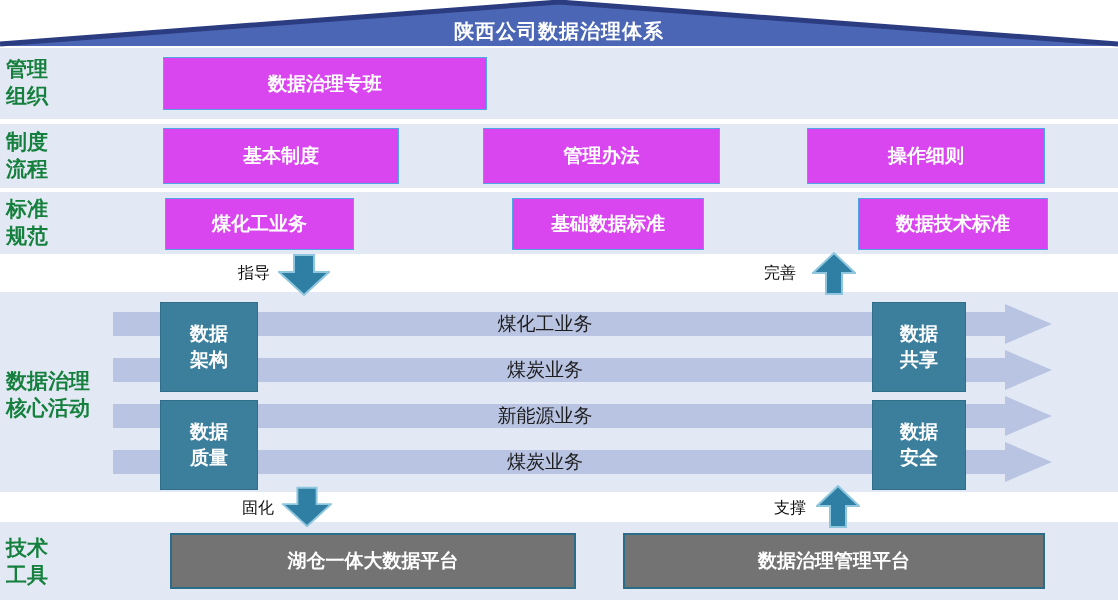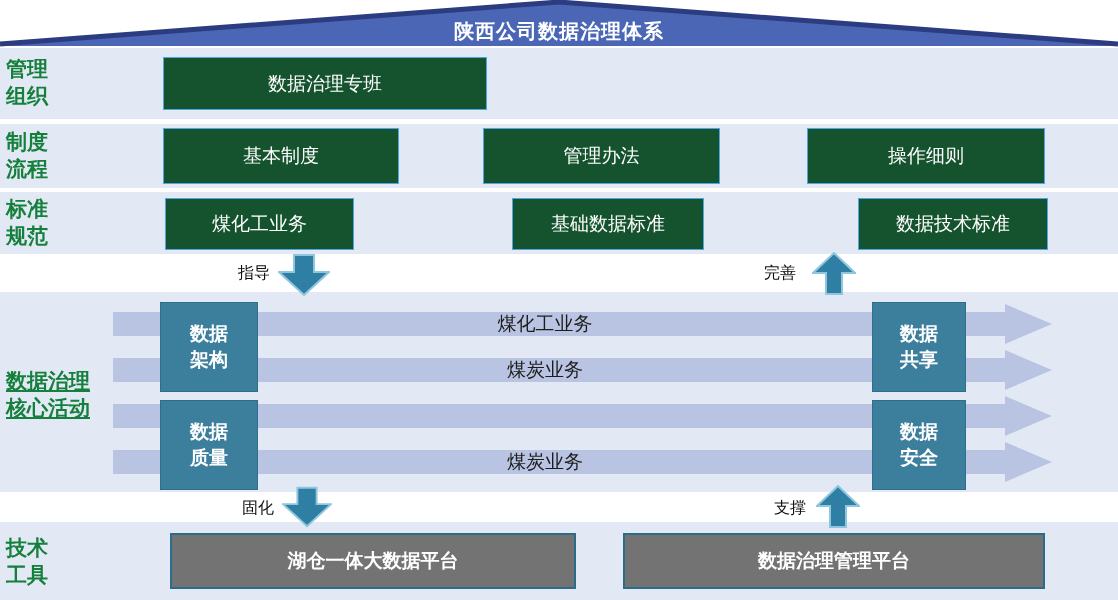--- a/index.html
+++ b/index.html
@@ -16,22 +16,22 @@
   .band-org{top:48px;height:71px;}
   .band-policy{top:124px;height:64px;}
   .band-standard{top:192px;height:62px;}
   .band-core{top:292px;height:200px;}
   .band-tools{top:522px;height:78px;}
   .side-label{
     position:absolute;left:6px;font-size:21px;font-weight:bold;color:#15803d;
     line-height:27px;white-space:pre-line;z-index:5;
   }
   .blue-box{
-    position:absolute;background:#14532d;border:1px solid #4fa6e2;
-    color:#ffffff;font-size:19px;font-weight:normal;
+    position:absolute;background:#d946ef;border:1px solid #4fa6e2;
+    color:#ffffff;font-size:19px;font-weight:bold;
     display:flex;align-items:center;justify-content:center;text-align:center;z-index:4;
   }
   .teal-box{
     position:absolute;background:#3b7f9d;border:1px solid #2f6d88;
     color:#ffffff;font-size:19px;font-weight:bold;line-height:26px;
     display:flex;align-items:center;justify-content:center;text-align:center;
     white-space:pre-line;z-index:4;
   }
   .platform-box{
     position:absolute;background:#737373;border:2px solid #2b6c88;box-sizing:border-box;
@@ -88,33 +88,34 @@
   <div class="gap-label right-align" style="left:212px;top:263px;">指导</div>
   <svg class="block-arrow" style="left:278px;top:254px;" width="52" height="42" viewBox="0 0 52 42">
     <path d="M16 1 H36 V18 H51 L26 41 L1 18 H16 Z" fill="#2f7ea3" stroke="#8ec6de" stroke-width="2"></path>
   </svg>
   <div class="gap-label right-align" style="left:738px;top:263px;">完善</div>
   <svg class="block-arrow" style="left:812px;top:252px;" width="44" height="43" viewBox="0 0 44 43">
     <path d="M14 42 H30 V21 H43 L22 1 L1 21 H14 Z" fill="#2f7ea3" stroke="#8ec6de" stroke-width="2"></path>
   </svg>
 
   <div class="band band-core">
-    <div class="side-label" style="top:75px;text-decoration:underline;">数据治理
+    <div class="side-label" style="top:75px;">数据治理
 核心活动</div>
 
     <div class="stream-shaft" style="top:20px;"></div>
     <div class="stream-head" style="top:12px;"></div>
     <div class="stream-label" style="top:20px;">煤化工业务</div>
 
     <div class="stream-shaft" style="top:66px;"></div>
     <div class="stream-head" style="top:58px;"></div>
     <div class="stream-label" style="top:66px;">煤炭业务</div>
 
     <div class="stream-shaft" style="top:112px;"></div>
     <div class="stream-head" style="top:104px;"></div>
+    <div class="stream-label" style="top:112px;">新能源业务</div>
 
     <div class="stream-shaft" style="top:158px;"></div>
     <div class="stream-head" style="top:150px;"></div>
     <div class="stream-label" style="top:158px;">煤炭业务</div>
 
     <div class="teal-box" style="left:160px;top:10px;width:96px;height:88px;">数据
 架构</div>
     <div class="teal-box" style="left:160px;top:108px;width:96px;height:88px;">数据
 质量</div>
     <div class="teal-box" style="left:872px;top:10px;width:92px;height:88px;">数据

